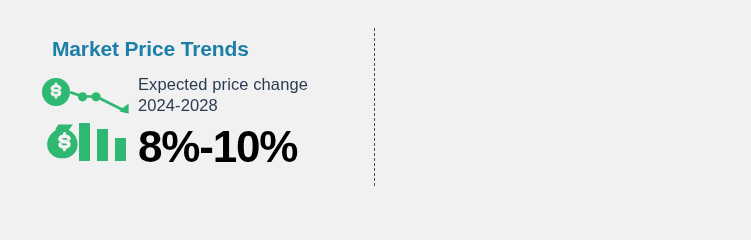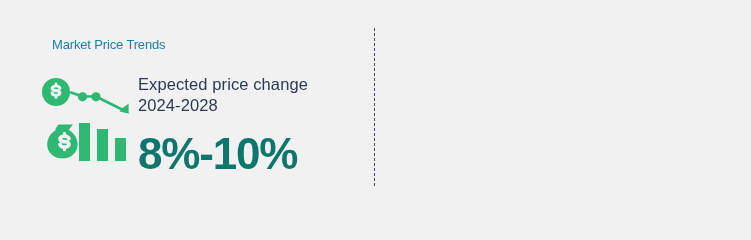--- a/index.html
+++ b/index.html
@@ -24,22 +24,22 @@
     position: absolute;
     top: 0;
     height: 211px;
     box-sizing: border-box;
   }
   .panel-left  { left: 0;     width: 375px; }
   .panel-right { left: 375px; width: 376px; }
 
   .panel-heading {
     position: absolute;
-    font-size: 13px;
-    font-weight: normal;
+    font-size: 21px;
+    font-weight: bold;
     letter-spacing: -0.15px;
     color: #1b7fa8;
     white-space: nowrap;
   }
   .panel-left .panel-heading  { left: 52px;  top: 37px; }
 
   
   .divider {
     position: absolute;
     left: 374px;
@@ -71,25 +71,25 @@
     width: 215px;
   }
   .subtitle {
     font-size: 16.5px;
     line-height: 21px;
     color: #2b3b52;
     letter-spacing: 0.1px;
     white-space: pre-line;
   }
   .bignum {
-    margin-top: 16px;
+    margin-top: 9px;
     font-size: 44px;
     font-weight: bold;
     letter-spacing: -1.2px;
-    color: #0f766e;
+    color: #000000;
     line-height: 1;
   }
 </style>
 </head>
 <body>
 
 <div class="infographic">
 
   <div class="panel panel-left">
 

